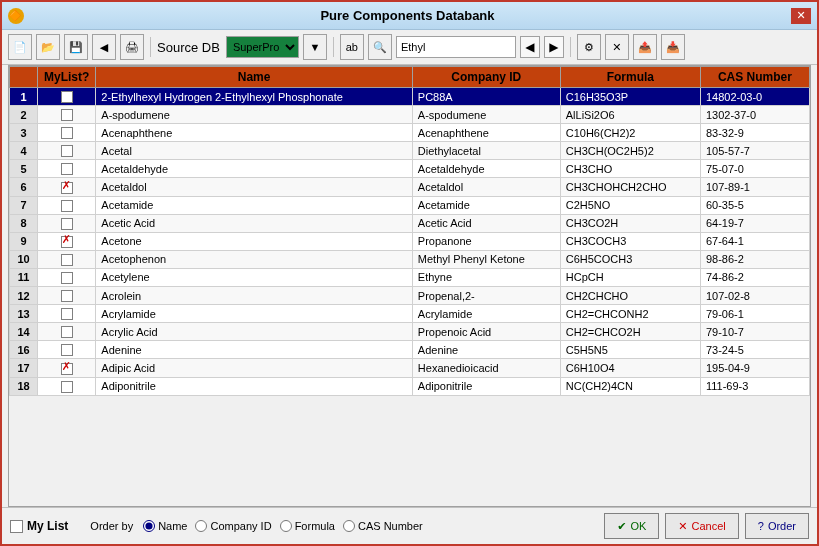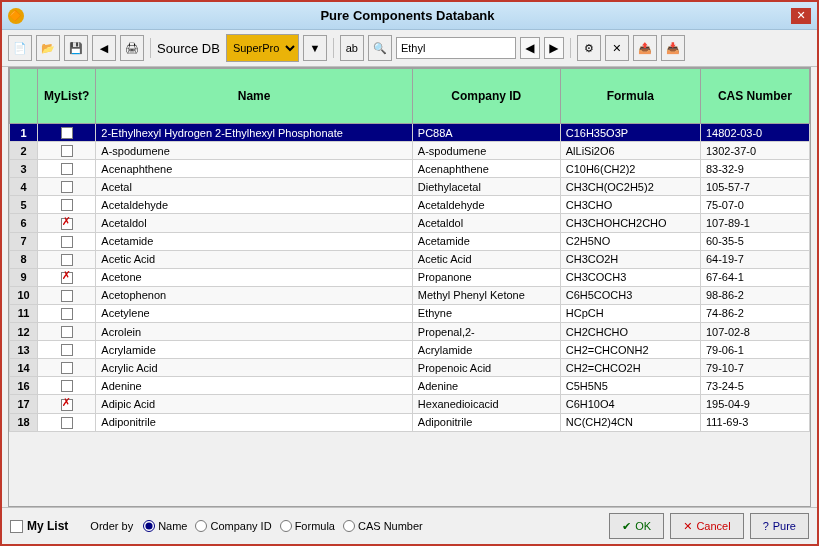--- a/index.html
+++ b/index.html
@@ -70,24 +70,24 @@
       width: 1px;
       height: 20px;
       background: #c0c0c0;
       margin: 0 2px;
     }
     .source-label {
       font-size: 13px;
       margin-right: 2px;
     }
     .source-select {
-      height: 28px;
-      font-size: 11px;
-      border: 1px solid #a0a0a0;
-      background: #eab308;
+      height: 22px;
+      font-size: 11px;
+      border: 1px solid #a0a0a0;
+      background: #15803d;
       padding: 0 2px;
     }
     .search-box {
       height: 22px;
       width: 120px;
       border: 1px solid #a0a0a0;
       padding: 0 4px;
       font-size: 11px;
     }
     .nav-btn {
@@ -100,23 +100,23 @@
       display: flex;
       align-items: center;
       justify-content: center;
     }
     table {
       width: 100%;
       border-collapse: collapse;
       font-size: 11px;
     }
     thead th {
-      background: #86efac;
-      border: 1px solid #a0a0a0;
-      padding: 20px 6px;
+      background: #c2410c;
+      border: 1px solid #a0a0a0;
+      padding: 3px 6px;
       text-align: center;
       font-weight: bold;
       font-size: 12px;
       position: sticky;
       top: 0;
     }
     thead th:first-child {
       width: 28px;
     }
     thead th:nth-child(2) {
@@ -477,17 +477,17 @@
       <button class="footer-btn ok-btn">
         <span>✔</span>
         <span>OK</span>
       </button>
       <button class="footer-btn cancel-btn">
         <span>✕</span>
         <span>Cancel</span>
       </button>
       <button class="footer-btn help-btn">
         <span>?</span>
-        <span>Pure</span>
+        <span>Order</span>
       </button>
     </div>
   </div>
 </div>
 
 </body></html>

